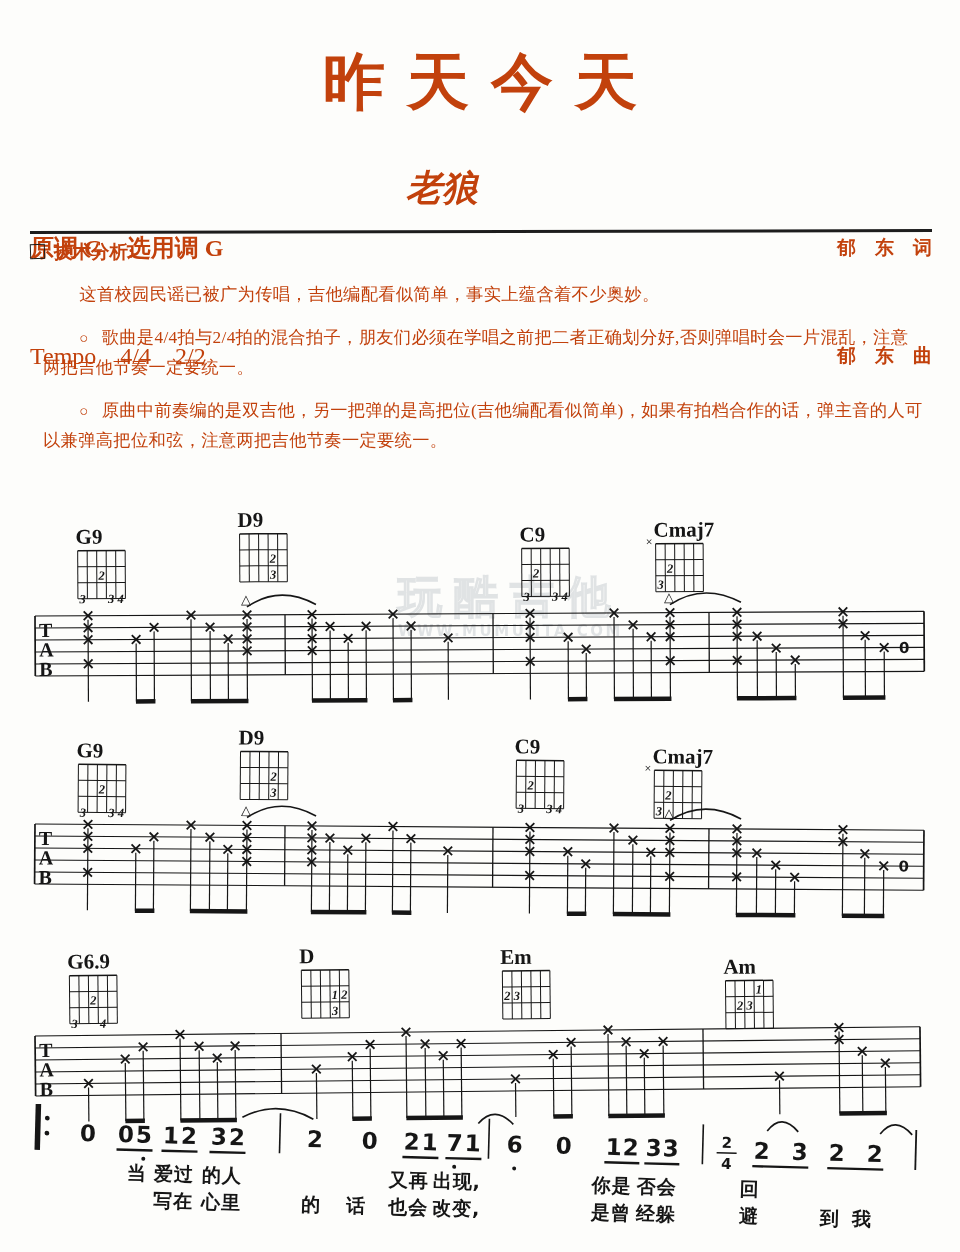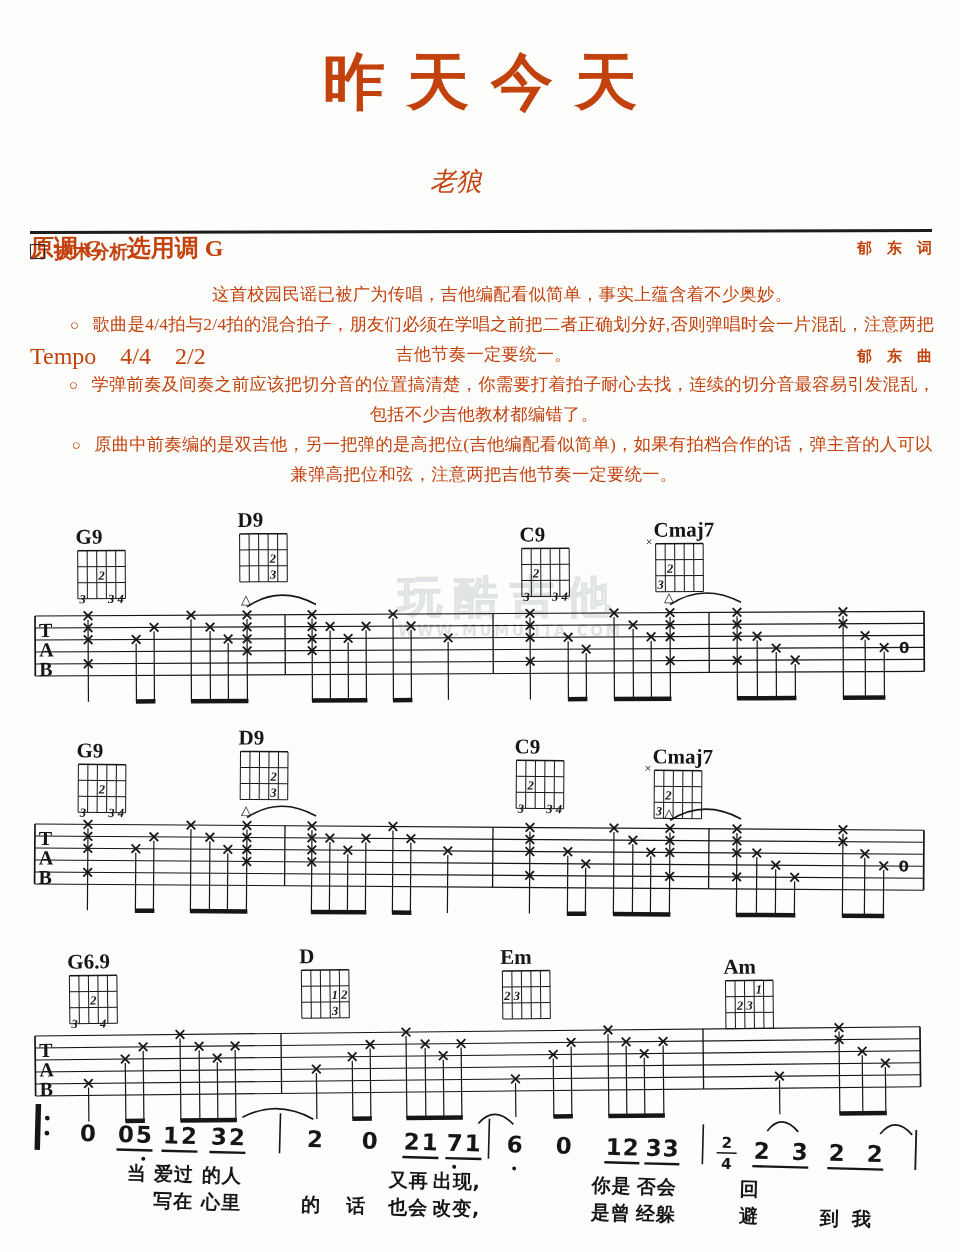--- a/index.html
+++ b/index.html
@@ -8,27 +8,27 @@
     background:#fdfdfb;color:#c2410c;overflow:hidden;
     font-family:"Liberation Serif",serif;
   }
   .title{
     position:absolute;top:40px;left:0;width:100%;text-align:center;
     font-size:62px;font-weight:bold;letter-spacing:22px;text-indent:22px;
     font-family:"Liberation Serif",serif;
   }
   .meta-left{position:absolute;left:30px;top:158px;font-size:24px;line-height:36px;white-space:pre;}
   .meta-left .key{font-weight:700;}
-  .artist{position:absolute;left:430px;top:164px;font-size:26px;font-style:italic;font-weight:400;}
-  .meta-right{position:absolute;right:28px;top:158px;font-size:15px;line-height:36px;font-weight:700;text-align:right;white-space:pre;}
+  .artist{position:absolute;left:406px;top:164px;font-size:36px;font-style:italic;font-weight:700;}
+  .meta-right{position:absolute;right:28px;top:158px;font-size:19px;line-height:36px;font-weight:700;text-align:right;white-space:pre;}
   .rule{position:absolute;left:30px;top:230px;width:902px;height:2.5px;background:#1d1d1d;transform:rotate(-0.12deg);}
   .analysis{position:absolute;left:30px;top:239px;width:908px;}
   .a-head{font-size:18.5px;font-weight:700;margin-bottom:16px;}
   .sq{display:inline-block;width:13px;height:13px;border:1.6px solid #1d1d1d;margin-right:9px;vertical-align:-1px;transform:rotate(-2deg);}
-  .analysis p{margin:0;font-size:17.3px;line-height:30px;text-indent:2.1em;font-weight:500;letter-spacing:.3px;text-align:center;}
+  .analysis p{margin:13px;font-size:17.3px;line-height:30px;text-indent:2.1em;font-weight:500;letter-spacing:.3px;}
   .analysis .b{margin-right:13px;font-size:15px;}
   #music-svg{position:absolute;left:0;top:0;width:960px;height:1252px;}
 </style>
 </head>
 <body>
 
 <div class="page">
 
   <div class="title">昨天今天</div>
 
@@ -45,21 +45,20 @@
   </div>
 
   <div class="rule"></div>
 
   <div class="analysis">
     <div class="a-head">
       <span class="sq"></span><span>技术分析:</span>
     </div>
     <p>这首校园民谣已被广为传唱，吉他编配看似简单，事实上蕴含着不少奥妙。</p>
     <p><span class="b">○</span><span>歌曲是4/4拍与2/4拍的混合拍子，朋友们必须在学唱之前把二者正确划分好,否则弹唱时会一片混乱，注意两把吉他节奏一定要统一。</span></p>
-    <p><span class="b">○</span><span>学弹前奏及间奏之前应该把切分音的位置搞清楚，你需要打着拍子耐心去找，连续的切分音最容易引发混乱，包括不少吉他教材都编错了。</span></p>
     <p><span class="b">○</span><span>原曲中前奏编的是双吉他，另一把弹的是高把位(吉他编配看似简单)，如果有拍档合作的话，弹主音的人可以兼弹高把位和弦，注意两把吉他节奏一定要统一。</span></p>
   </div>
 
   <svg id="music-svg" viewBox="0 0 960 1252">
       <g opacity="0.55">
         <text x="398" y="612" font-size="44" fill="none" font-family="&quot;DejaVu Sans&quot;,sans-serif" font-weight="700" text-anchor="start" font-style="normal" letter-spacing="12px" stroke="#c9ced2" stroke-width="1.2">玩酷吉他</text>
         <text x="398" y="636" font-size="15" fill="#c9ced2" font-family="&quot;DejaVu Sans&quot;,sans-serif" font-weight="700" text-anchor="start" font-style="normal" letter-spacing="2.5px">WWW.MUMUJITA.COM</text>
       </g>
       <g transform="rotate(-0.3 35 616)">
         <g>

